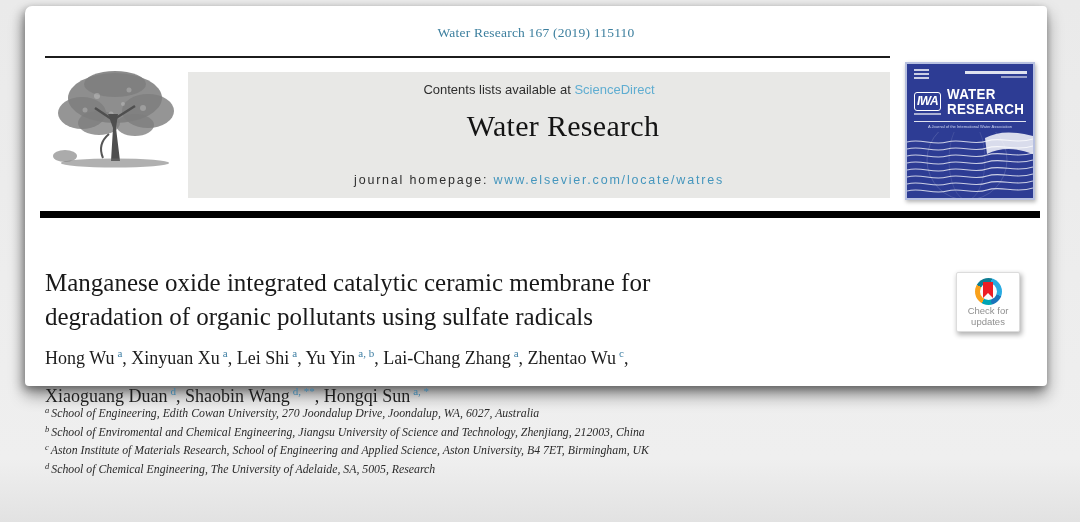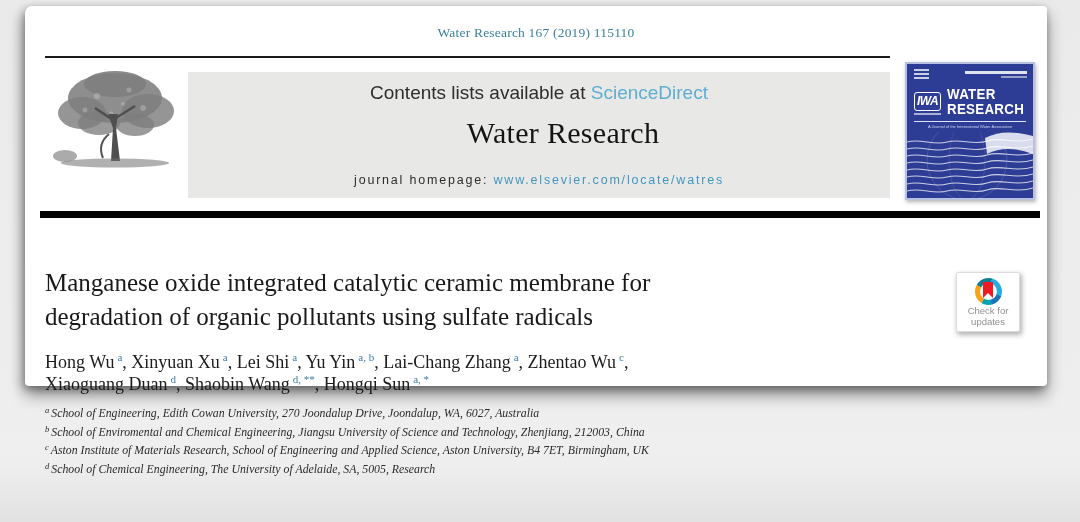--- a/index.html
+++ b/index.html
@@ -21,21 +21,21 @@
   
   .els-block { position:absolute; left:18px; top:60px; width:144px; height:132px; text-align:center; }
   .els-tree { display:block; margin:0 auto; }
   .els-name { font-size:21px; color:#e87a24; letter-spacing:1px; margin-top:-2px;
     font-family:"Liberation Serif", serif; }
 
   
   .masthead { position:absolute; left:163px; top:66px; width:702px; height:126px;
     background:#e8e8e6; text-align:center; }
   .contents-line { margin-top:10px; font-family:"Liberation Sans", sans-serif;
-    font-size:19px; color:#2e2e2e; }
+    font-size:13px; color:#2e2e2e; }
   .sciencedirect { color:#5fadd1; }
   .journal-title { margin-top:12px; font-size:30px; color:#141414; letter-spacing:.3px;padding-left:48px; }
   .homepage-line { position:absolute; bottom:11px; left:0; width:100%;
     font-family:"Liberation Sans", sans-serif; font-size:12.5px; letter-spacing:1.8px; color:#2e2e2e; }
   .homepage-url { color:#4596bd; }
 
   
   .cover { position:absolute; left:880px; top:56px; width:130px; height:138px;
     background:#2d3c94; border:2px solid #b7c0e0; box-shadow:1px 2px 4px rgba(0,0,0,.3); }
   .cover-inner { position:relative; width:100%; height:100%; overflow:hidden; }
@@ -55,22 +55,22 @@
     color:#cdd5f2; font-family:"Liberation Sans", sans-serif; font-size:8px;
     transform:scale(.5); transform-origin:left top; text-align:center; white-space:nowrap; }
   .cv-waves { position:absolute; left:0; bottom:0; }
 
   
   .rule-thick { position:absolute; top:205px; left:15px; width:1000px; height:7px; background:#000; }
 
   
   .art-title { position:absolute; left:20px; top:260px; width:870px;
     font-size:25px; line-height:34px; color:#191919; }
-  .authors { position:absolute; left:20px; top:346px; width:870px;
-    font-size:18px; line-height:20px; color:#1c1c1c; }
+  .authors { position:absolute; left:20px; top:334px; width:870px;
+    font-size:18px; line-height:36px; color:#1c1c1c; }
   .authors sup, .au-sup { font-size:11px; color:#3d7ea3; position:relative; top:-7px;
     margin-left:3px; letter-spacing:0; }
   .affils { position:absolute; left:20px; top:399px; width:800px;
     font-style:italic; font-size:11.8px; line-height:17.5px; color:#2b2b2b; }
   .af-sup { font-size:8.5px; position:relative; top:-4px; margin-right:2px; }
 
   
   .badge { position:absolute; left:883px; top:266px; width:64px; height:60px;
     background:#fff; border:1px solid #dcdcdc; border-radius:2px;
     box-shadow:1.5px 2.5px 5px rgba(0,0,0,.3); text-align:center; cursor:pointer;margin-left:48px; }

